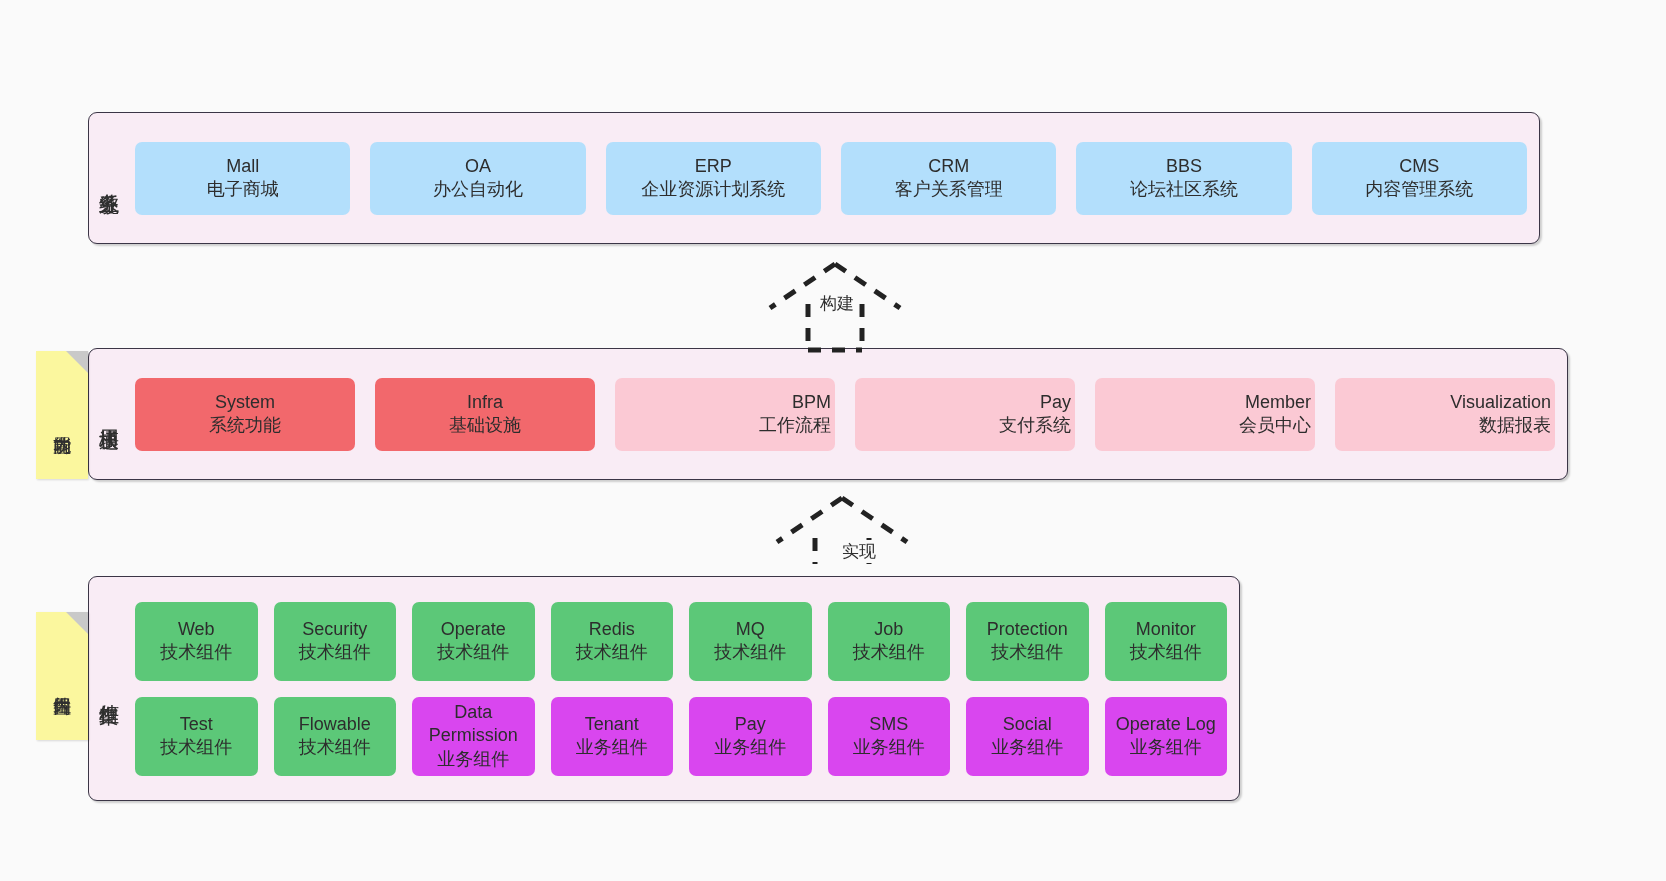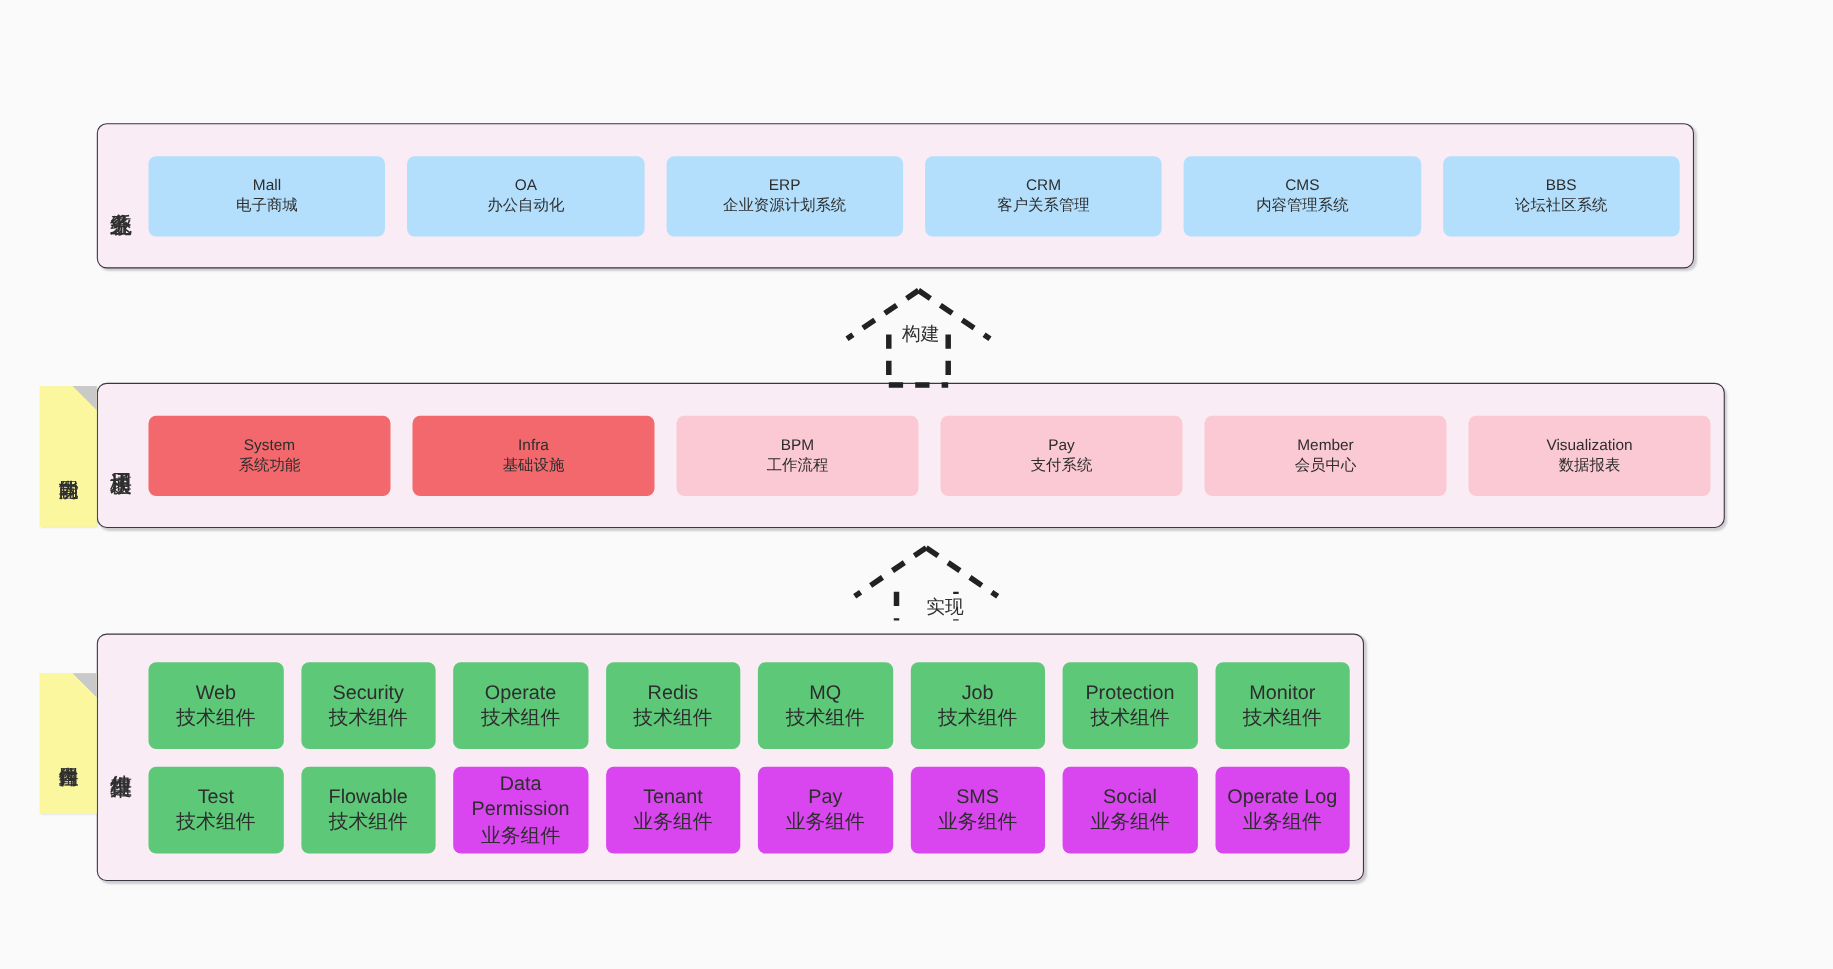--- a/index.html
+++ b/index.html
@@ -54,34 +54,34 @@
     align-items:stretch;
   }
   .cell{
     flex:1 1 0;
     border-radius:7px;
     display:flex;
     flex-direction:column;
     align-items:center;
     justify-content:center;
     text-align:center;
-    font-size:14px;
+    font-size:18px;
     line-height:1.28;
     color:#2d2d2d;
     box-sizing:border-box;
     padding:6px 4px;
     min-width:0;
   }
   .cell .en{display:block;}
   .cell .cn{display:block;}
 
   
   .c-blue      {background:#b3dffc;}
   .c-red       {background:#f2686c;}
-  .c-pink      {background:#fbc9d4;}
+  .c-pink      {background:#fbc9d4;align-items:flex-end;}
   .c-green     {background:#5cc878;}
   .c-lightgreen{background:#d946ef;}
 
   
   #layer-business  {left:88px;  top:112px; width:1452px; height:132px;}
   #layer-common    {left:88px;  top:348px; width:1480px; height:132px;}
   #layer-framework {left:88px;  top:576px; width:1152px; height:225px;}
 
   #layer-business  .cell,#layer-common .cell{height:73px;}
   #layer-framework .cell{height:79px;}
@@ -157,26 +157,26 @@
         </div>
         <div class="cell c-blue">
           <span class="en">ERP</span>
           <span class="cn">企业资源计划系统</span>
         </div>
         <div class="cell c-blue">
           <span class="en">CRM</span>
           <span class="cn">客户关系管理</span>
         </div>
         <div class="cell c-blue">
+          <span class="en">BBS</span>
+          <span class="cn">论坛社区系统</span>
+        </div>
+        <div class="cell c-blue">
           <span class="en">CMS</span>
           <span class="cn">内容管理系统</span>
-        </div>
-        <div class="cell c-blue">
-          <span class="en">BBS</span>
-          <span class="cn">论坛社区系统</span>
         </div>
       </div>
     </div>
   </div>
 
   <div class="arrow" id="arrow-build">
     <svg width="150" height="96" viewBox="0 0 150 96">
       <path d="M75 6 L140 50" fill="none" stroke="#222" stroke-width="5" stroke-dasharray="13,11"></path>
       <path d="M75 6 L10 50" fill="none" stroke="#222" stroke-width="5" stroke-dasharray="13,11"></path>
       <path d="M48 46 L48 94" fill="none" stroke="#222" stroke-width="5" stroke-dasharray="13,11"></path>

